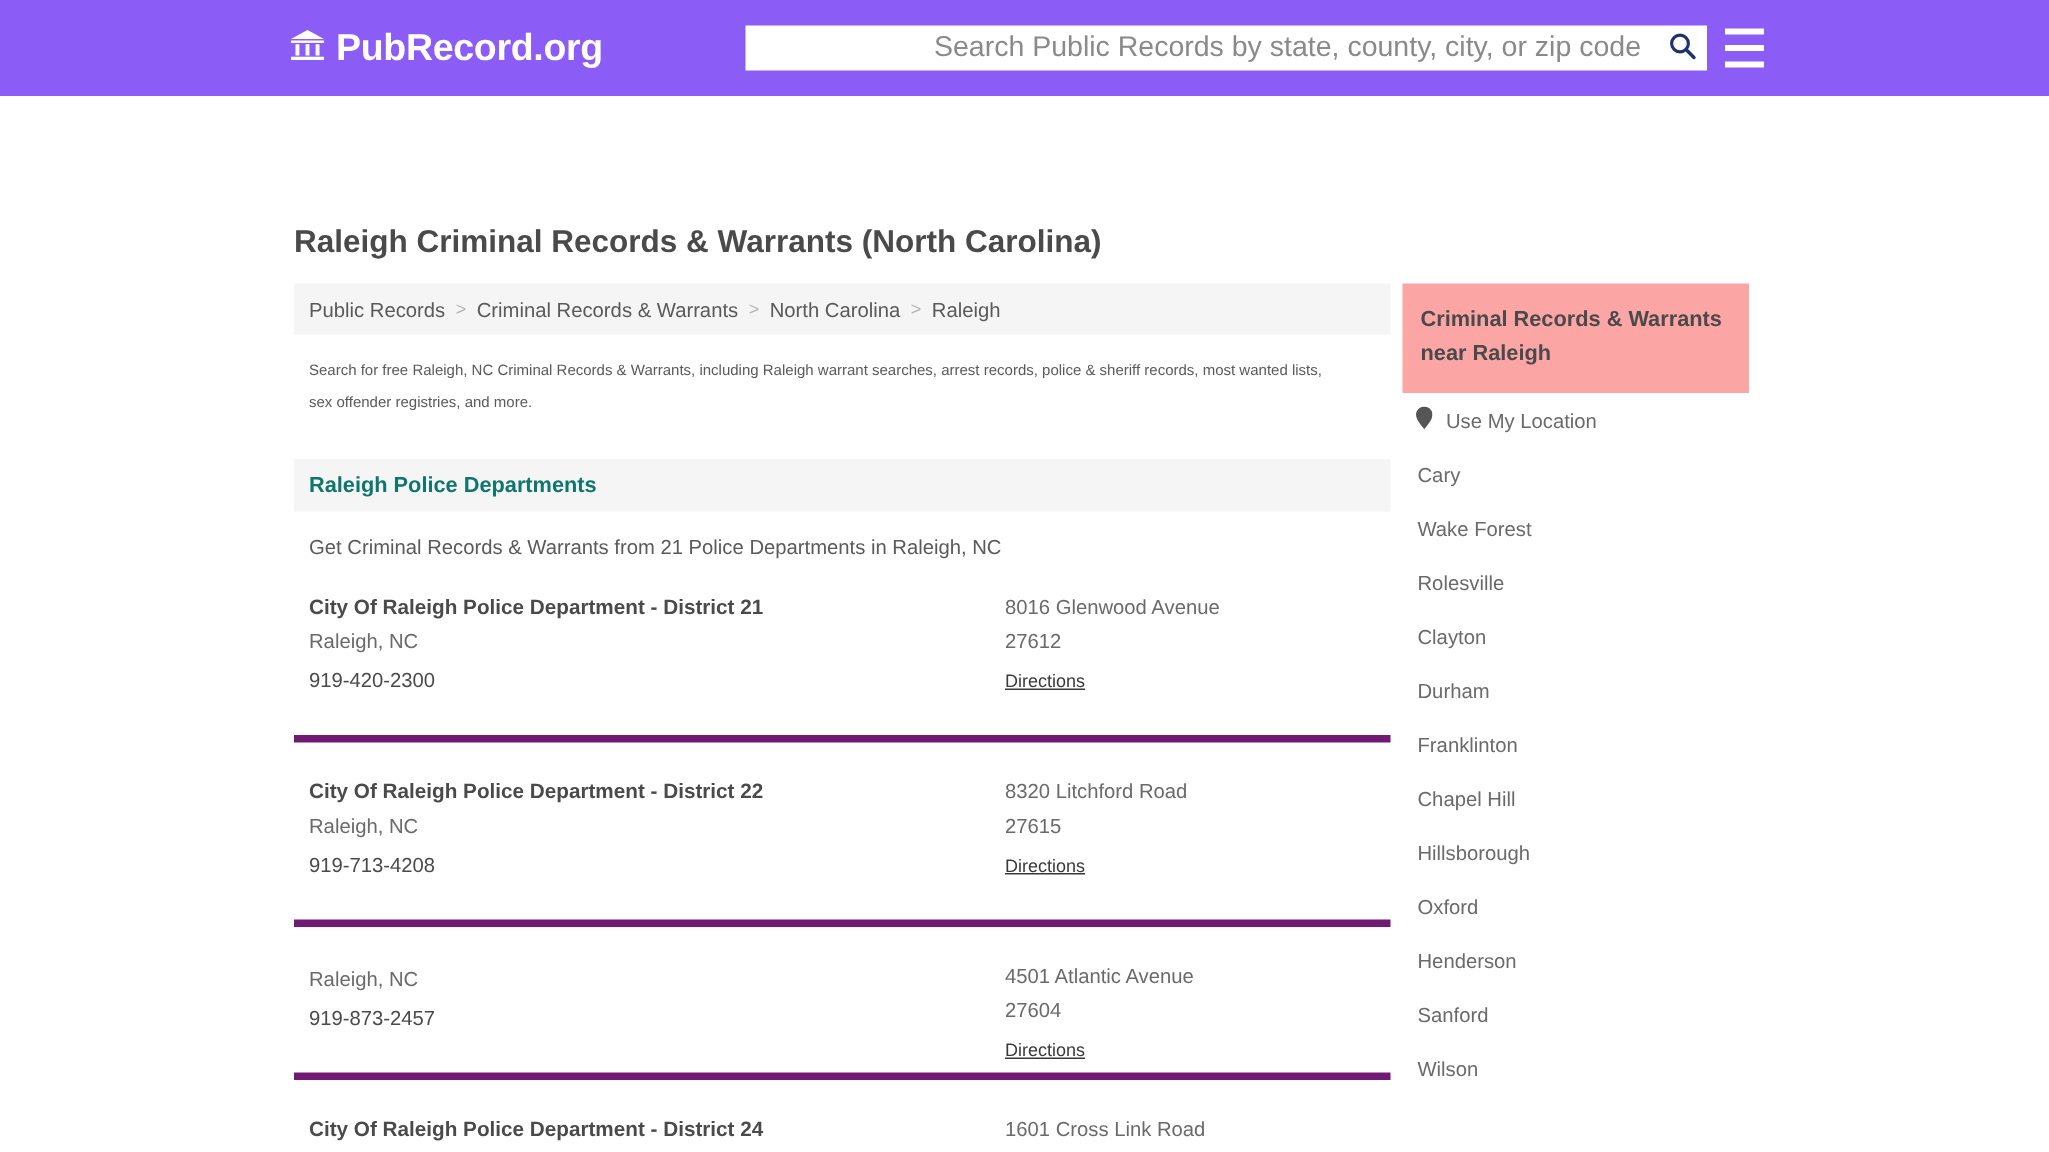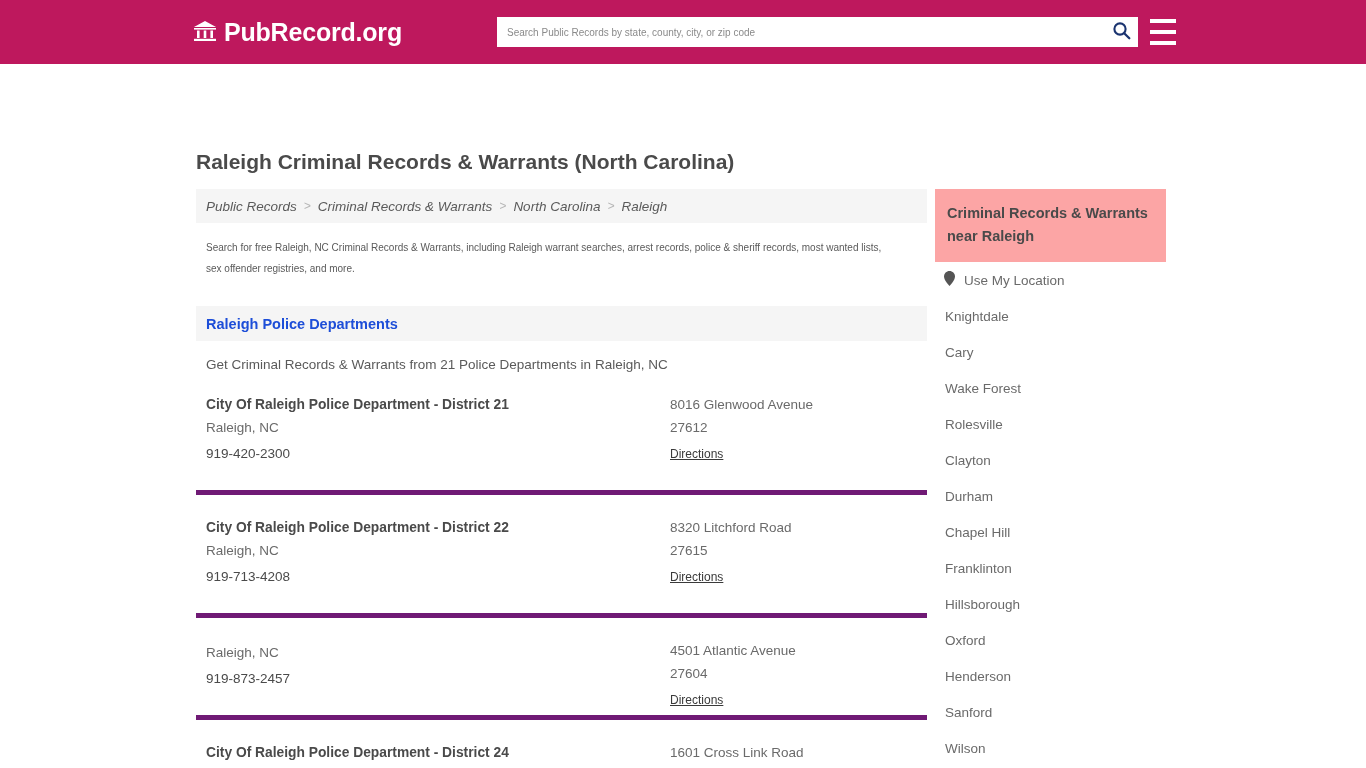--- a/index.html
+++ b/index.html
@@ -7,21 +7,21 @@
     margin: 0; padding: 0;
     width: 1366px; height: 768px;
     overflow: hidden;
     background: #ffffff;
     font-family: "Liberation Sans", sans-serif;
   }
 
   
   .site-header {
     height: 64px;
-    background: #be185d;
+    background: #8b5cf6;
     display: flex;
     align-items: center;
     position: relative;
   }
   .brand {
     position: absolute;
     left: 193px;
     top: 18px;
     display: flex;
     align-items: center;
@@ -45,24 +45,25 @@
     background: #ffffff;
     display: flex;
     align-items: center;
   }
   .search-input {
     flex: 1;
     height: 28px;
     border: none;
     outline: none;
     padding: 1px 10px;
-    font-size: 10px;
+    font-size: 19px;
     color: #333;
     font-family: "Liberation Sans", sans-serif;
     background: transparent;
+    text-align: right;
   }
   .search-input::placeholder { color: #8a8a8a; }
   .search-btn {
     width: 34px; height: 30px;
     border: none; background: transparent;
     display: flex; align-items: center; justify-content: center;
     cursor: pointer; padding: 0;
   }
   .menu-btn {
     position: absolute;
@@ -113,21 +114,20 @@
 
   
   .breadcrumb {
     background: #f5f5f5;
     height: 34px;
     display: flex;
     align-items: center;
     padding: 0 10px;
     gap: 7px;
     font-size: 13.5px;
-    font-style: italic;
   }
   .crumb {
     color: #5a5a5a;
     text-decoration: none;
     white-space: nowrap;
   }
   .crumb-sep {
     color: #b6b6b6;
     font-size: 12px;
   }
@@ -144,21 +144,21 @@
   
   .section-head {
     margin-top: 27px;
     background: #f5f5f5;
     height: 35px;
     display: flex;
     align-items: center;
     padding: 0 10px;
     font-size: 14.5px;
     font-weight: bold;
-    color: #1d4ed8;
+    color: #0f766e;
   }
   .section-sub {
     margin: 16px 10px 0 10px;
     font-size: 13.5px;
     color: #5a5a5a;
   }
 
   
   .listing {
     margin-top: 22px;
@@ -366,42 +366,39 @@
       <li class="side-item locate">
         <span class="pin-icon">
           <svg width="11" height="15" viewBox="0 0 11 15" aria-hidden="true">
             <path d="M5.5 0C2.46 0 0 2.46 0 5.5C0 9.4 5.5 15 5.5 15S11 9.4 11 5.5C11 2.46 8.54 0 5.5 0Z" fill="#555555"></path>
           </svg>
         </span>
         <a href="#">Use My Location</a>
       </li>
 
       <li class="side-item">
-          <a href="#">Knightdale</a>
-        </li>
-      <li class="side-item">
           <a href="#">Cary</a>
         </li>
       <li class="side-item">
           <a href="#">Wake Forest</a>
         </li>
       <li class="side-item">
           <a href="#">Rolesville</a>
         </li>
       <li class="side-item">
           <a href="#">Clayton</a>
         </li>
       <li class="side-item">
           <a href="#">Durham</a>
         </li>
       <li class="side-item">
+          <a href="#">Franklinton</a>
+        </li>
+      <li class="side-item">
           <a href="#">Chapel Hill</a>
-        </li>
-      <li class="side-item">
-          <a href="#">Franklinton</a>
         </li>
       <li class="side-item">
           <a href="#">Hillsborough</a>
         </li>
       <li class="side-item">
           <a href="#">Oxford</a>
         </li>
       <li class="side-item">
           <a href="#">Henderson</a>
         </li>

